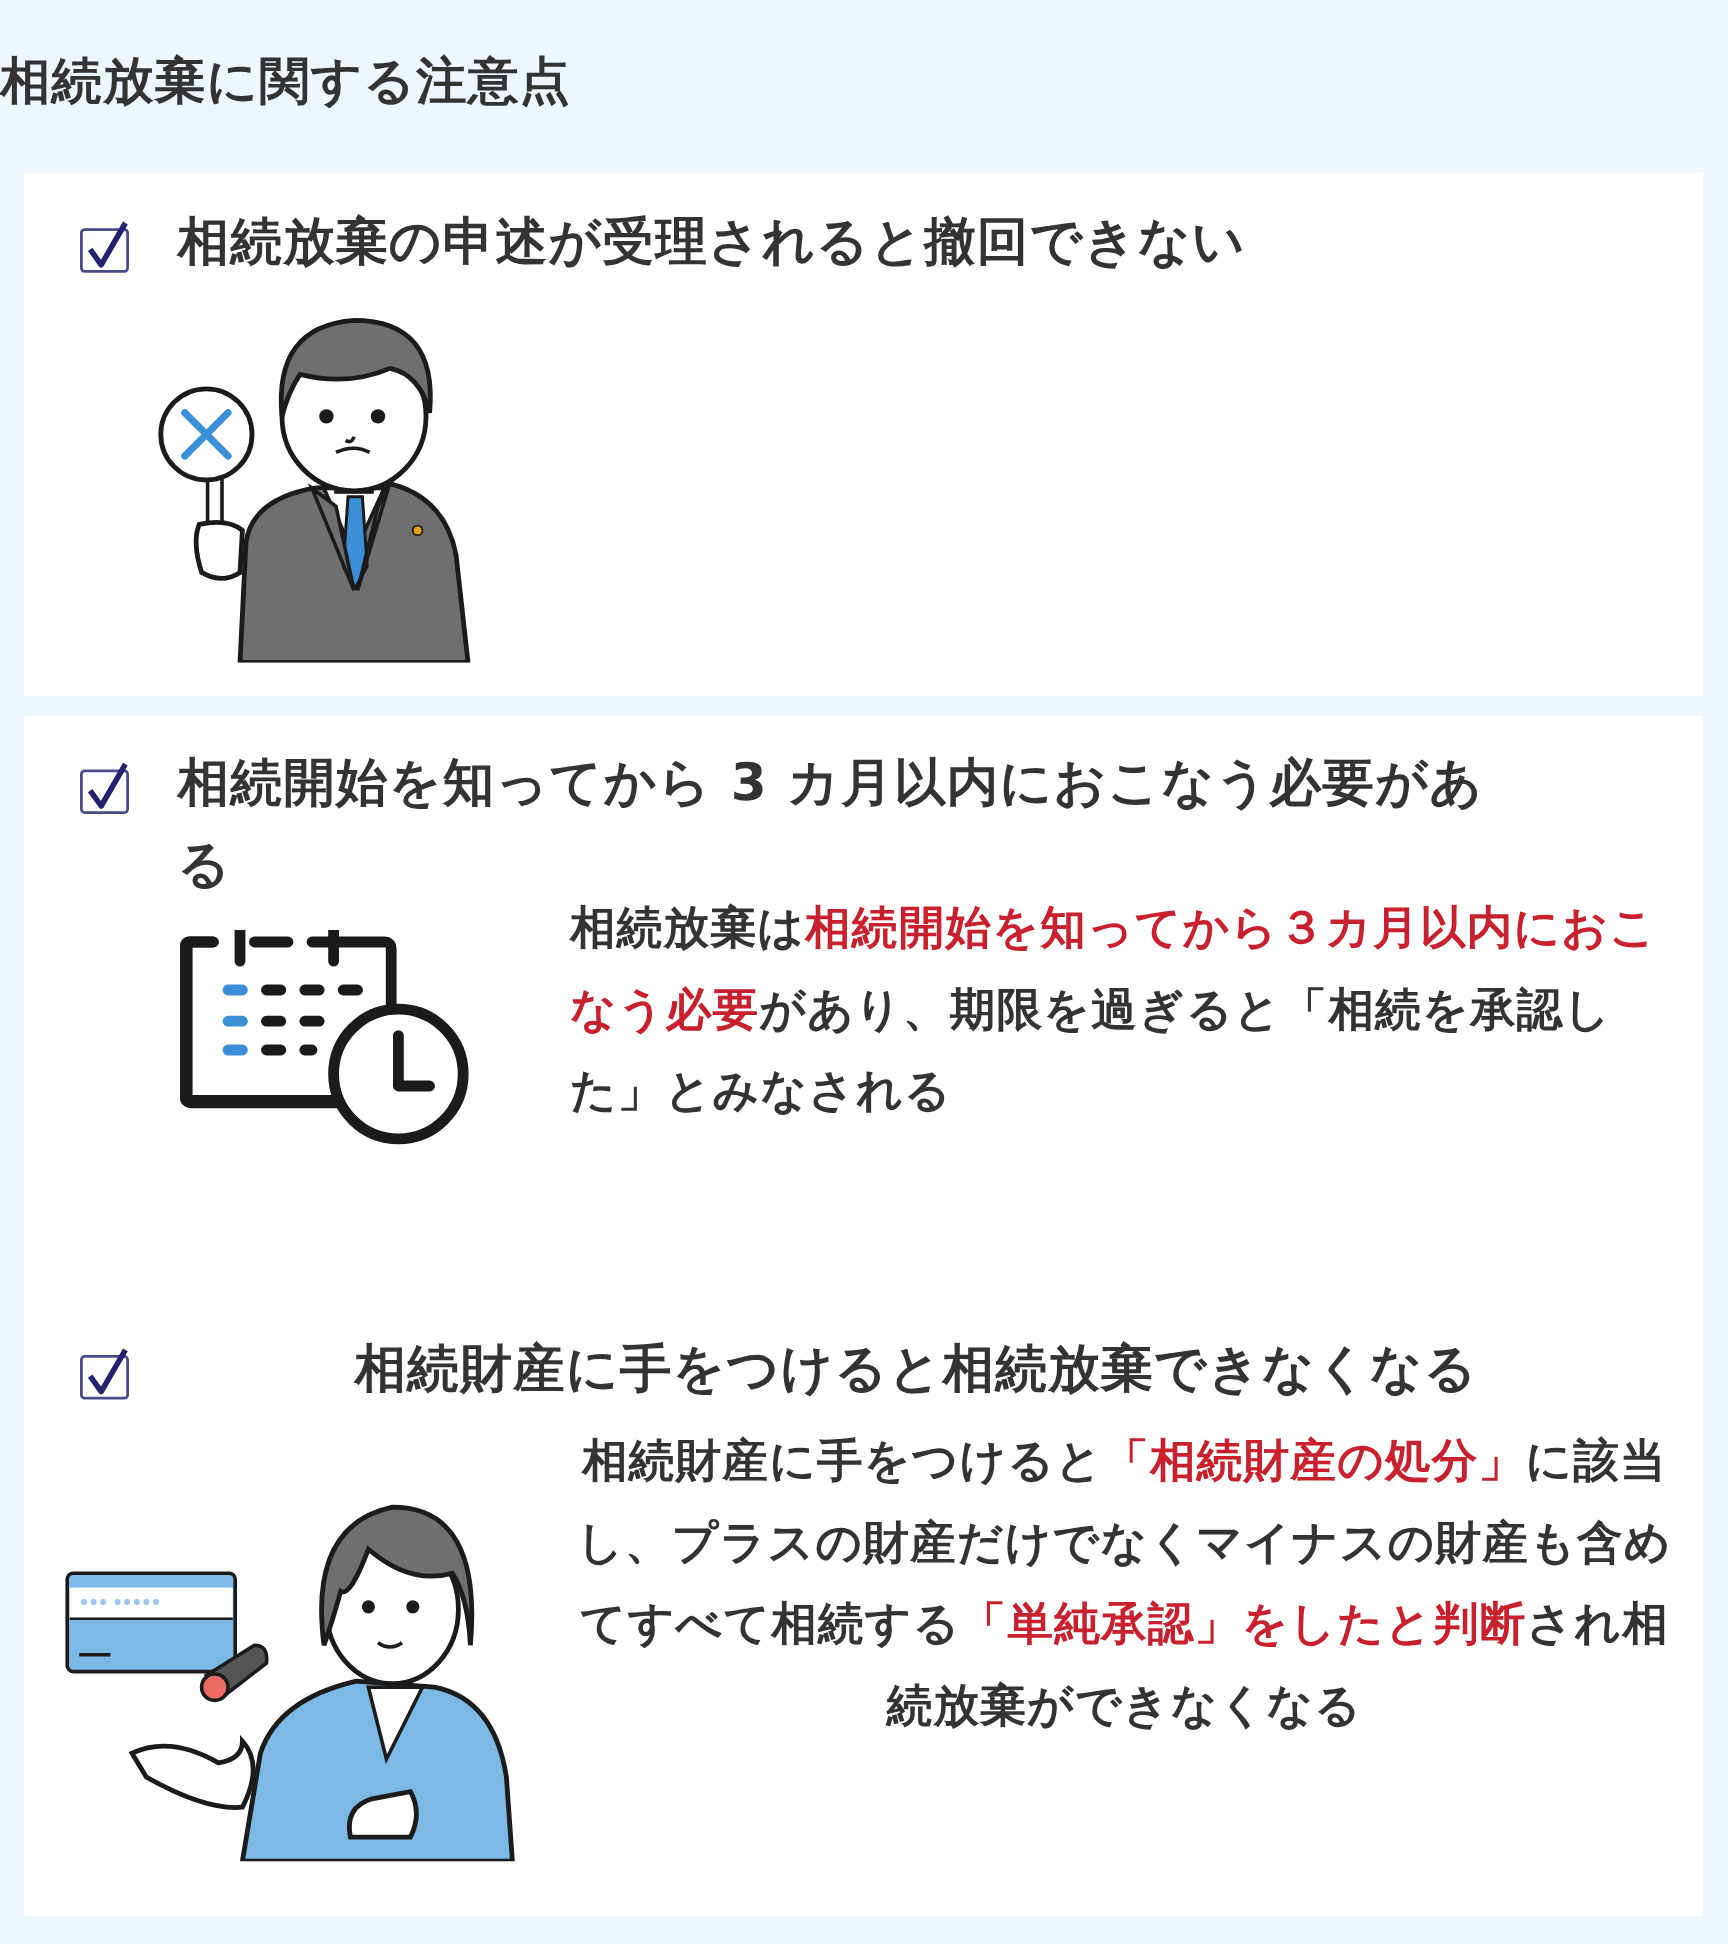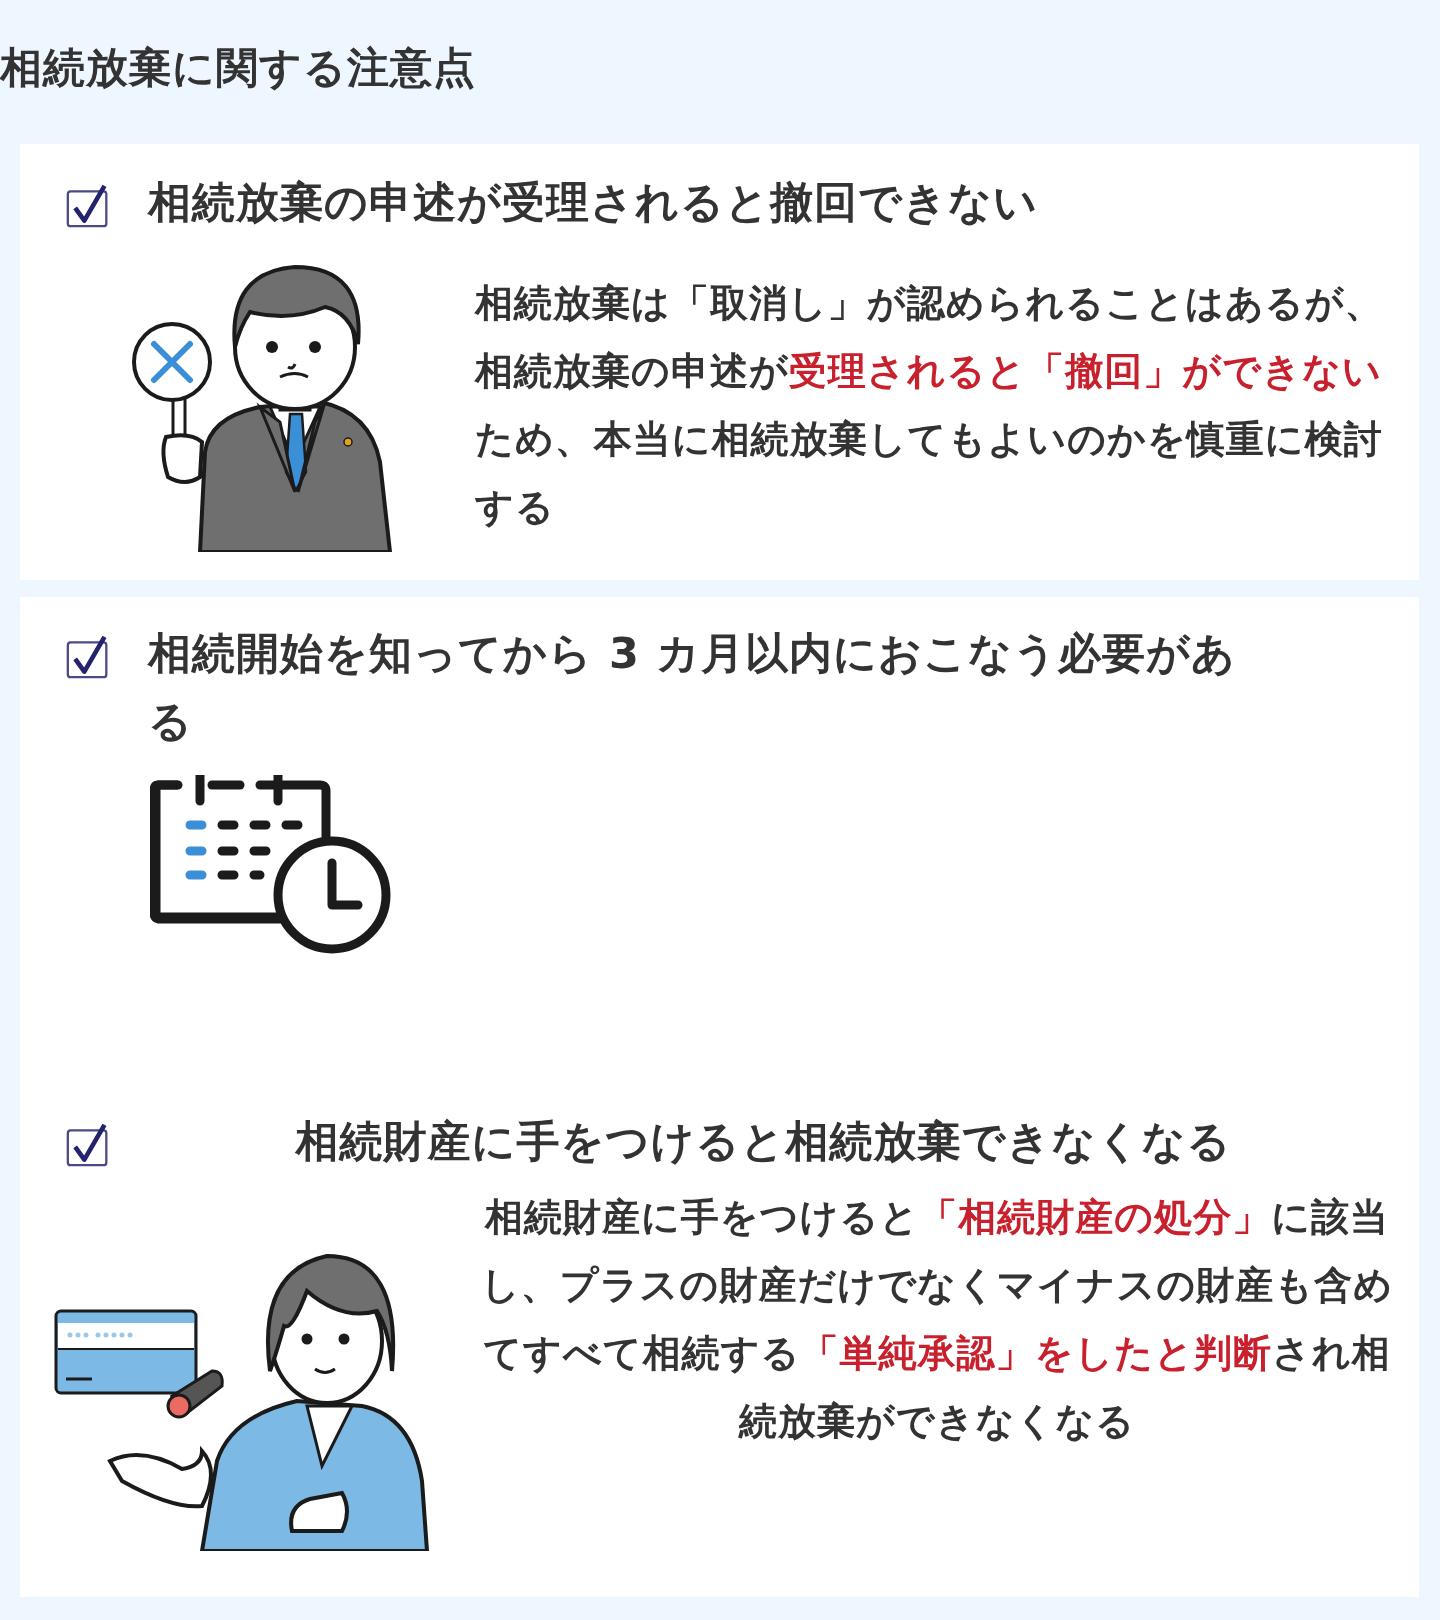--- a/index.html
+++ b/index.html
@@ -74,23 +74,20 @@
     <path d="M178 115 Q183 118 185 112" fill="none" stroke="#1b1b1b" stroke-width="3"></path>
     <path d="M170 125 Q185 118 198 125" fill="none" stroke="#1b1b1b" stroke-width="3"></path>
 
     <rect x="63" y="145" width="12" height="55" fill="#ffffff" stroke="#1b1b1b" stroke-width="3"></rect>
     <circle cx="62" cy="110" r="38" fill="#ffffff" stroke="#1b1b1b" stroke-width="4"></circle>
     <path d="M44 92 L80 128 M80 92 L44 128" stroke="#3a8fd6" stroke-width="6" stroke-linecap="round"></path>
 
     <path d="M56 185 Q50 200 58 225 Q75 235 90 225 L92 190 Q80 180 56 185 Z" fill="#ffffff" stroke="#1b1b1b" stroke-width="4"></path>
   </svg>
 
-  <div class="body-text" style="top:125px;">
-    <span>相続放棄は「取消し」が認められることはあるが、相続放棄の申述が</span><span class="red">受理されると「撤回」ができない</span><span>ため、本当に相続放棄してもよいのかを慎重に検討する</span>
-  </div>
 </div>
 
 <div class="card card-2">
   <svg class="check" style="top:38px;" viewBox="0 0 48 48">
     <rect x="2" y="8" width="42" height="38" rx="3" fill="none" stroke="#4a4a8a" stroke-width="2.5"></rect>
     <path d="M10 26 L20 40 L42 2" fill="none" stroke="#22226e" stroke-width="5" stroke-linejoin="round"></path>
   </svg>
   <div class="heading" style="top:22px; width:1100px;">相続開始を知ってから 3 カ月以内におこなう必要がある</div>
 
   <svg class="illus" style="left:130px; top:178px;" width="250" height="185" viewBox="0 0 250 185">
@@ -102,20 +99,23 @@
     <g stroke-width="9" stroke-linecap="round">
       <path d="M40 50 L52 50 M40 76 L52 76 M40 100 L52 100" stroke="#3a8fd6"></path>
       <path d="M72 50 L84 50 M104 50 L116 50 M136 50 L148 50" stroke="#1b1b1b"></path>
       <path d="M72 76 L84 76 M104 76 L116 76" stroke="#1b1b1b"></path>
       <path d="M72 100 L84 100 M104 100 L110 100" stroke="#1b1b1b"></path>
     </g>
     <circle cx="182" cy="120" r="54" fill="#ffffff" stroke="#1b1b1b" stroke-width="9"></circle>
     <path d="M182 88 L182 130 L208 130" fill="none" stroke="#1b1b1b" stroke-width="9" stroke-linecap="round" stroke-linejoin="round"></path>
   </svg>
 
+  <div class="body-text" style="top:142px;">
+    <span>相続放棄は</span><span class="red">相続開始を知ってから３カ月以内におこなう必要</span><span>があり、期限を過ぎると「相続を承認した」とみなされる</span>
+  </div>
 </div>
 
 <div class="card card-3">
   <svg class="check" style="top:30px;" viewBox="0 0 48 48">
     <rect x="2" y="8" width="42" height="38" rx="3" fill="none" stroke="#4a4a8a" stroke-width="2.5"></rect>
     <path d="M10 26 L20 40 L42 2" fill="none" stroke="#22226e" stroke-width="5" stroke-linejoin="round"></path>
   </svg>
   <div class="heading" style="top:14px;">相続財産に手をつけると相続放棄できなくなる</div>
 
   <svg class="illus" style="left:32px; top:138px;" width="380" height="320" viewBox="0 0 380 320">

